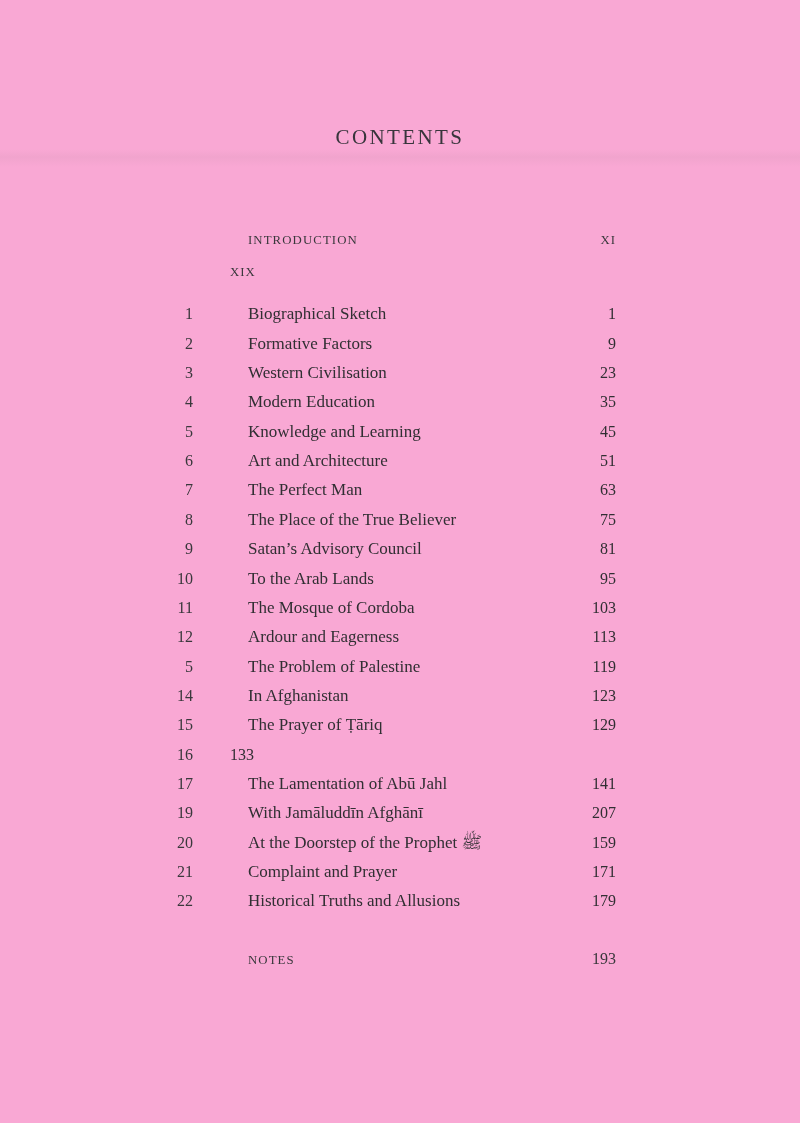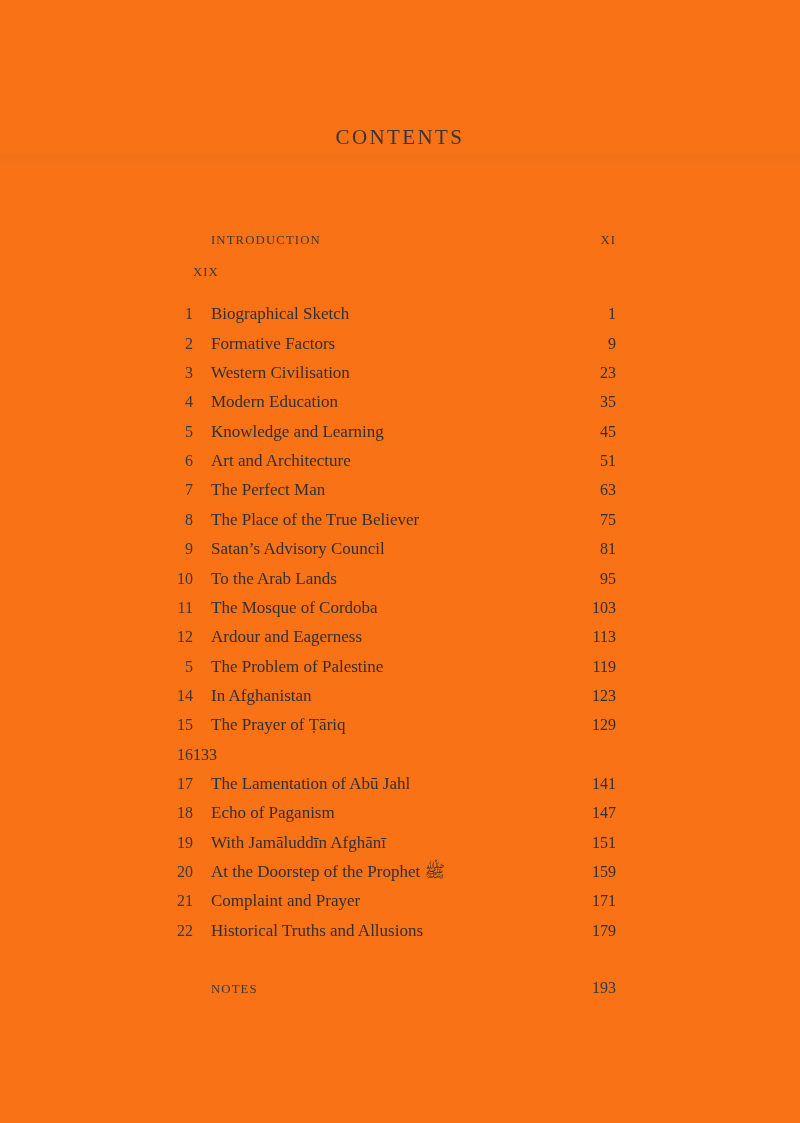--- a/index.html
+++ b/index.html
@@ -5,21 +5,21 @@
   html, body {
     margin: 0;
     padding: 0;
     background: #ffffff;
   }
   .page {
     position: relative;
     width: 800px;
     height: 1123px;
     margin: 0 auto;
-    background: #f97316;
+    background: #f9a8d4;
     font-family: "Liberation Serif", "DejaVu Serif", serif;
     color: #312f33;
     overflow: hidden;
   }
   .page-title {
     position: absolute;
     top: 125px;
     left: 0;
     width: 100%;
     margin: 0;
@@ -43,20 +43,21 @@
   }
   .toc {
     position: absolute;
     top: 224px;
     left: 148px;
     width: 468px;
   }
   .row {
     display: flex;
     align-items: baseline;
+    gap: 37px;
   }
   .num {
     width: 45px;
     text-align: right;
     font-size: 16px;
     color: #3a383c;
     flex: 0 0 auto;
     font-feature-settings: "onum" 1;
   }
   .label {
@@ -219,30 +220,25 @@
           <span class="num">16</span>
           <span class="pg">133</span>
         </div>
 
         <div class="row chapter-row">
           <span class="num">17</span>
           <span class="label">The Lamentation of Abū Jahl</span>
           <span class="pg">141</span>
         </div>
 
-        <div class="row chapter-row">
-          <span class="num">18</span>
-          <span class="label">Echo of Paganism</span>
-          <span class="pg">147</span>
-        </div>
 
         <div class="row chapter-row">
           <span class="num">19</span>
           <span class="label">With Jamāluddīn Afghānī</span>
-          <span class="pg">151</span>
+          <span class="pg">207</span>
         </div>
 
         <div class="row chapter-row">
           <span class="num">20</span>
           <span class="label">At the Doorstep of the Prophet ﷺ</span>
           <span class="pg">159</span>
         </div>
 
         <div class="row chapter-row">
           <span class="num">21</span>

